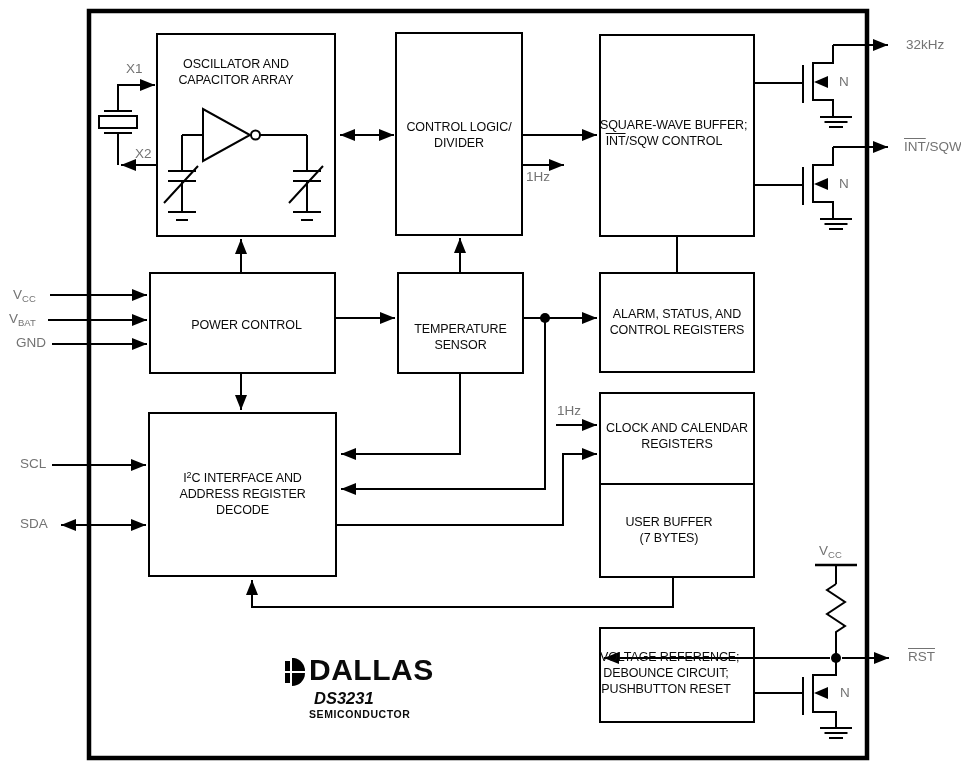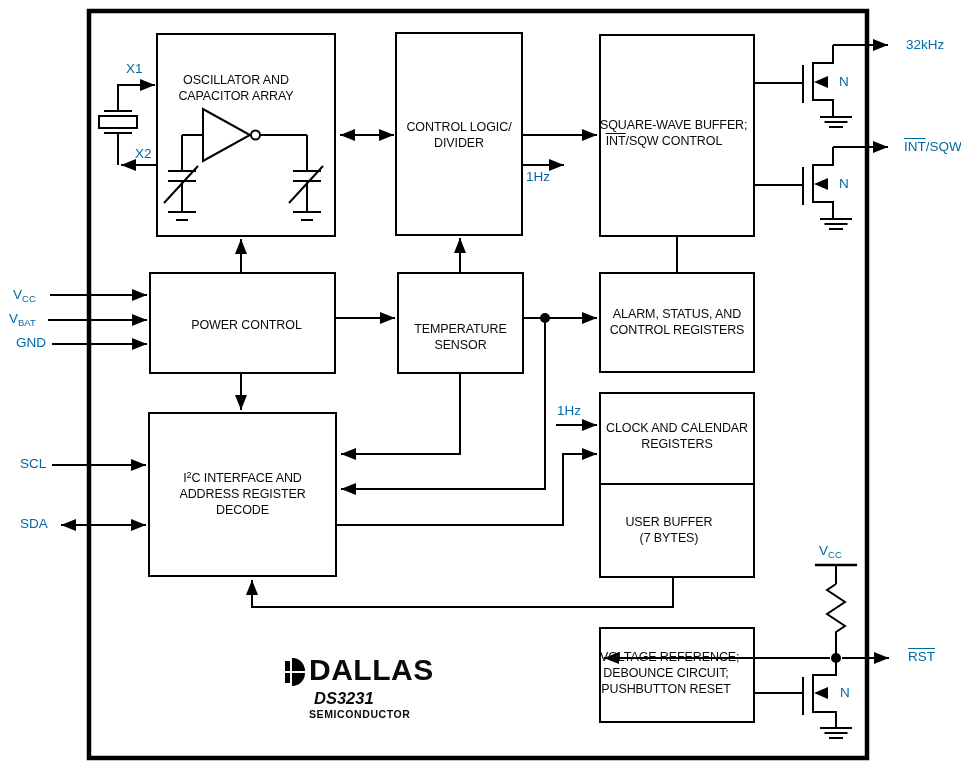--- a/index.html
+++ b/index.html
@@ -1,19 +1,19 @@
 <!DOCTYPE html>
 <html><head>
 <meta charset="utf-8">
 <style>
   html,body{margin:0;padding:0;background:#fff;}
   .stage{position:relative;width:961px;height:774px;background:#ffffff;
          font-family:"Liberation Sans",sans-serif;color:#0a0a0a;overflow:hidden;}
   .stage svg{position:absolute;left:0;top:0;}
-  .lab{position:absolute;font-size:13.5px;white-space:nowrap;color:#0369a1;}
+  .lab{position:absolute;font-size:13.5px;white-space:nowrap;color:#737373;}
   .blk{position:absolute;text-align:center;font-size:12.5px;line-height:16px;
        letter-spacing:-0.1px;white-space:nowrap;color:#0a0a0a;}
   .sub{font-size:9.5px;vertical-align:-3px;}
   .sup{font-size:9px;vertical-align:4px;}
   .ovl{text-decoration:overline;}
   .brand-main{position:absolute;font-size:30px;font-weight:bold;letter-spacing:.5px;}
   .brand-sub{position:absolute;font-size:10.5px;font-weight:bold;letter-spacing:.6px;margin-top:32px;}
   .brand-part{position:absolute;font-size:16.5px;font-weight:bold;font-style:italic;}
 </style>
 </head>
@@ -120,21 +120,21 @@
     </g>
 
     <g transform="translate(285,658)" fill="#000" stroke="none">
       <rect x="0" y="3" width="5" height="10"></rect>
       <rect x="0" y="15" width="5" height="10"></rect>
       <path d="M7,0 h2 a13,13 0 0 1 11,13 h-13 z"></path>
       <path d="M7,15 h13 a13,13 0 0 1 -13,13 z"></path>
     </g>
   </svg>
 
-  <div class="blk" style="left:157px;top:72px;width:158px">
+  <div class="blk" style="left:157px;top:56px;width:158px">
     <div>OSCILLATOR AND</div>
     <div>CAPACITOR ARRAY</div>
   </div>
 
   <div class="blk" style="left:396px;top:119px;width:126px">
     <div>CONTROL LOGIC/</div>
     <div>DIVIDER</div>
   </div>
 
   <div class="blk" style="left:600px;top:117px;width:128px">

